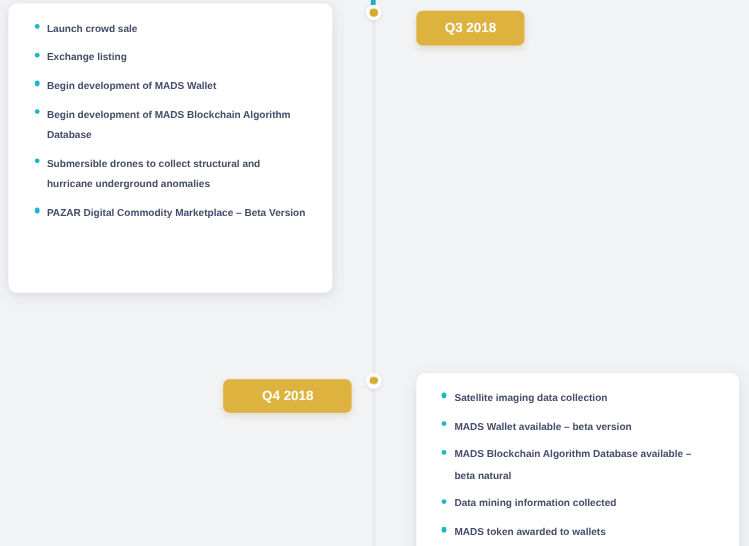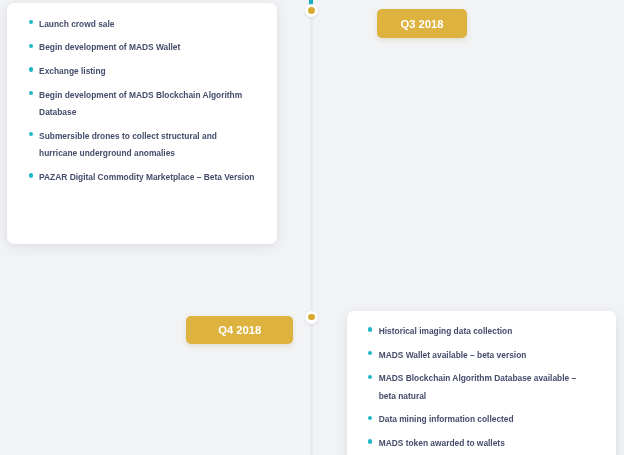--- a/index.html
+++ b/index.html
@@ -35,51 +35,51 @@
   .card-q4 .list{padding:12px 0 0 21.3px;width:217px;}
   .list li{position:relative;padding-left:10.8px;color:#454d6b;
            font-size:8.4px;font-weight:700;line-height:17.6px;margin-bottom:6px;}
   .list li:last-child{margin-bottom:0;}
   .bullet-dot{position:absolute;left:0.4px;top:4.4px;width:4.2px;height:4.2px;border-radius:50%;background:#1db8c6;}
 
   
   .badge{position:absolute;transform:translateZ(0);background:#ddb23e;color:#fff;border-radius:5px;
          font-size:11.2px;font-weight:700;display:flex;align-items:center;justify-content:center;
          box-shadow:0 2px 5px rgba(150,120,40,.18);}
-  .badge-q3{left:346.8px;top:8.9px;width:90.5px;height:29.3px;margin-left:30px;}
+  .badge-q3{left:346.8px;top:8.9px;width:90.5px;height:29.3px;}
   .badge-q4{left:186.3px;top:316.3px;width:107px;height:28px;}
 </style>
 </head>
 <body>
 
 <div class="timeline-axis"></div>
 <div class="axis-progress"></div>
 
 <div class="card card-q3">
   <ul class="list" id="list-q3">
       <li><span class="bullet-dot"></span><span>Launch crowd sale</span></li>
+      <li><span class="bullet-dot"></span><span>Exchange listing</span></li>
       <li><span class="bullet-dot"></span><span>Begin development of MADS Wallet</span></li>
-      <li><span class="bullet-dot"></span><span>Exchange listing</span></li>
       <li><span class="bullet-dot"></span><span>Begin development of MADS Blockchain Algorithm Database</span></li>
       <li><span class="bullet-dot"></span><span>Submersible drones to collect structural and hurricane underground anomalies</span></li>
       <li><span class="bullet-dot"></span><span>PAZAR Digital Commodity Marketplace – Beta Version</span></li>
     </ul>
 </div>
 
 <div class="node node-q3">
   <i class="node-dot"></i>
 </div>
 <div class="badge badge-q3">Q3 2018</div>
 
 <div class="badge badge-q4">Q4 2018</div>
 <div class="node node-q4">
   <i class="node-dot"></i>
 </div>
 
 <div class="card card-q4">
   <ul class="list" id="list-q4">
-      <li><span class="bullet-dot"></span><span>Historical imaging data collection</span></li>
+      <li><span class="bullet-dot"></span><span>Satellite imaging data collection</span></li>
       <li><span class="bullet-dot"></span><span>MADS Wallet available – beta version</span></li>
       <li><span class="bullet-dot"></span><span>MADS Blockchain Algorithm Database available – beta natural</span></li>
       <li><span class="bullet-dot"></span><span>Data mining information collected</span></li>
       <li><span class="bullet-dot"></span><span>MADS token awarded to wallets</span></li>
     </ul>
 </div>
 
 </body></html>

